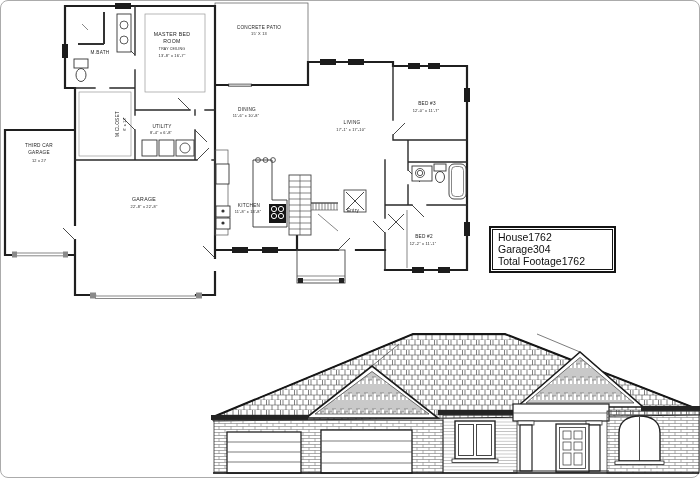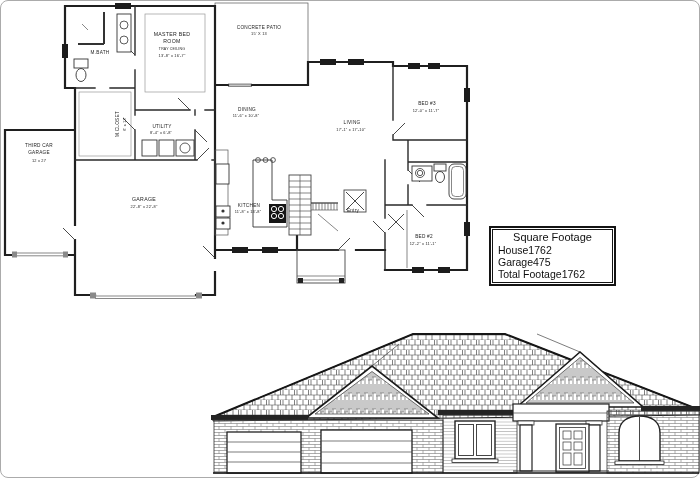--- a/index.html
+++ b/index.html
@@ -258,27 +258,26 @@
     <path d="M619,461 V433 C619,421 628,416 639.5,416 C651,416 660,421 660,433 V461 Z" fill="#fff" stroke="#222" stroke-width="1.4"></path>
     <path d="M639.5,417 V461" stroke="#333" stroke-width="0.9"></path>
     <rect x="615" y="461" width="49" height="3.5" fill="#fff" stroke="#222" stroke-width="0.8"></rect>
 
     <path d="M213,473 H699" stroke="#161616" stroke-width="1.6"></path>
   </g>
 </svg>
 
 <div class="sqft">
   <div class="sqft-inner">
-    <div class="sqft-title">Square Footage</div>
     <div class="sqft-row">
       <span>House</span>
       <span>1762</span>
     </div>
     <div class="sqft-row">
       <span>Garage</span>
-      <span>475</span>
+      <span>304</span>
     </div>
     <div class="sqft-row">
       <span>Total Footage</span>
       <span>1762</span>
     </div>
   </div>
 </div>
 
 </body></html>

